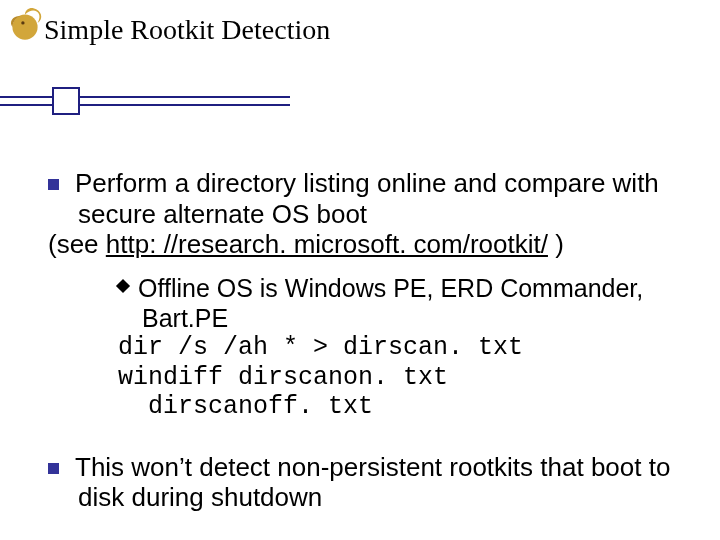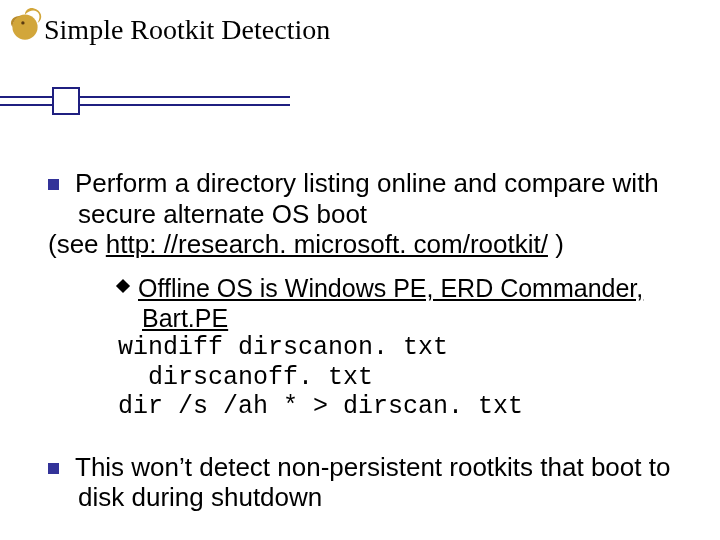--- a/index.html
+++ b/index.html
@@ -92,21 +92,20 @@
     text-decoration: underline;
   }
   .sub {
     margin-top: 14px;
     padding-left: 70px;
     font-size: 25px;
   }
   .sub-body {
     text-indent: -24px;
     padding-left: 24px;
-    text-decoration: underline;
   }
   .mono {
     font-family: "Courier New", Courier, monospace;
     font-size: 25px;
     white-space: pre;
   }
   .item2 {
     margin-top: 30px;
     text-indent: -30px;
     padding-left: 30px;
@@ -138,23 +137,23 @@
       <span class="sq-bullet"></span><span>Perform a directory listing online and compare with secure alternate OS boot</span>
       <div class="see-line">
         <span>(see </span><span class="link-text">http: //research. microsoft. com/rootkit/</span><span> )</span>
       </div>
     </div>
 
     <div class="sub">
       <div class="sub-body">
         <span class="diamond-bullet"></span><span>Offline OS is Windows PE, ERD Commander, Bart.PE</span>
       </div>
+      <div class="mono">dir /s /ah * &gt; dirscan. txt</div>
       <div class="mono">windiff dirscanon. txt
   dirscanoff. txt</div>
-      <div class="mono">dir /s /ah * &gt; dirscan. txt</div>
     </div>
 
     <div class="item2">
       <span class="sq-bullet"></span><span>This won’t detect non-persistent rootkits that boot to disk during shutdown</span>
     </div>
 
   </div>
 
 </div>
 

